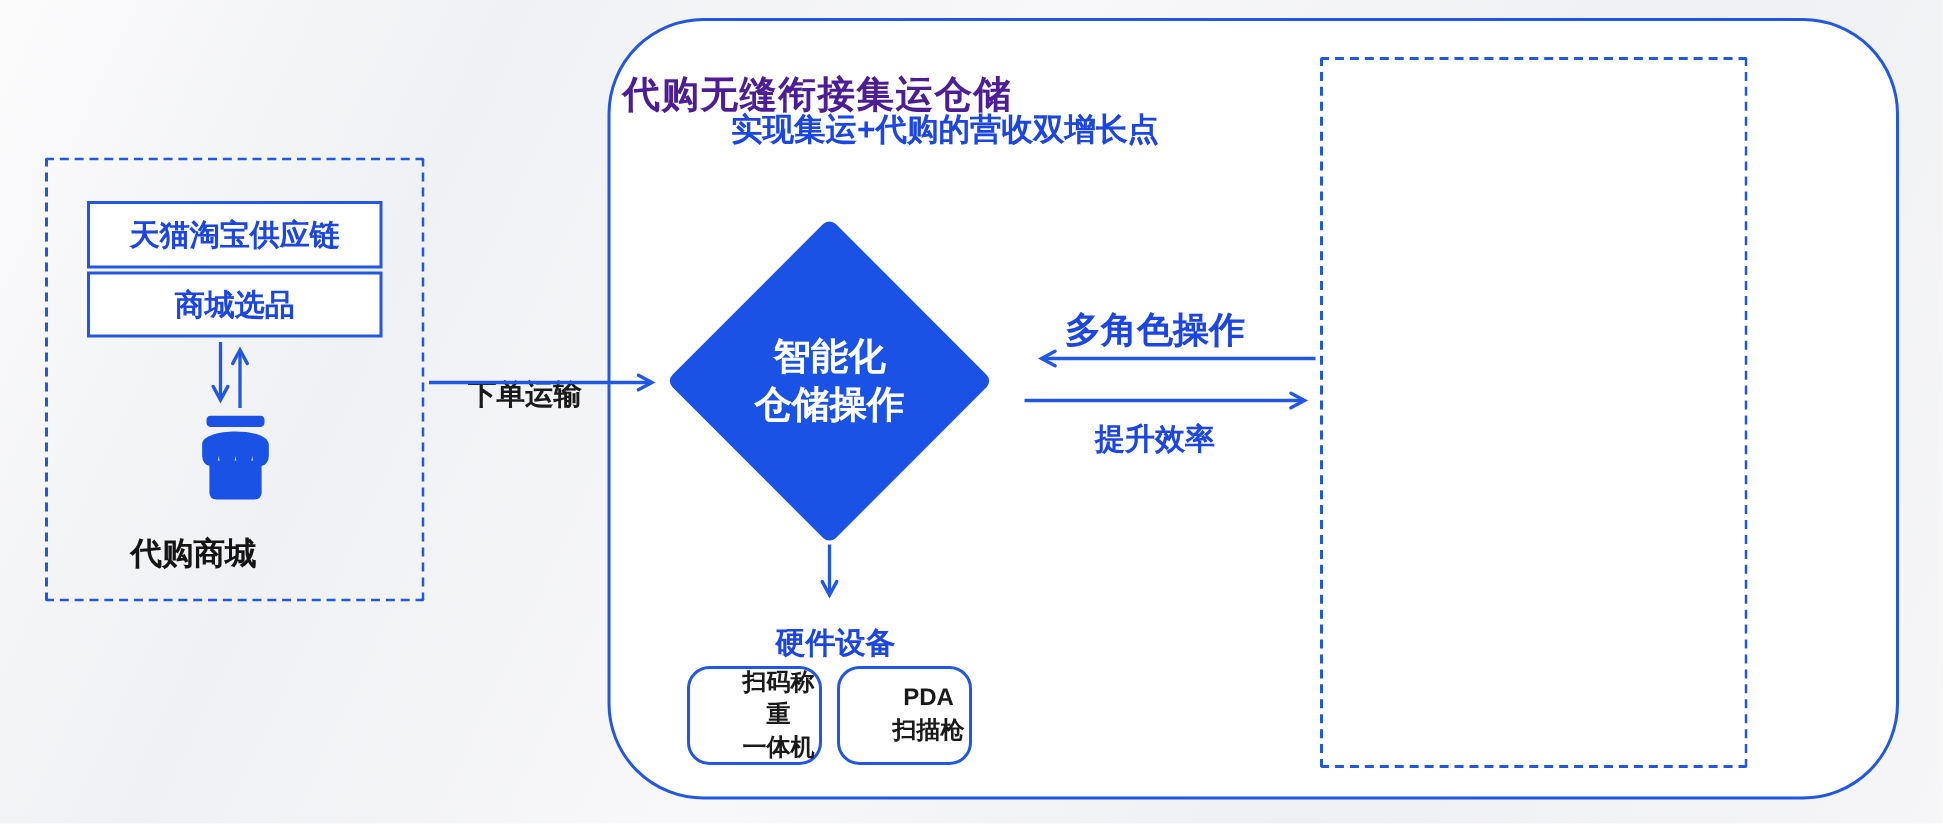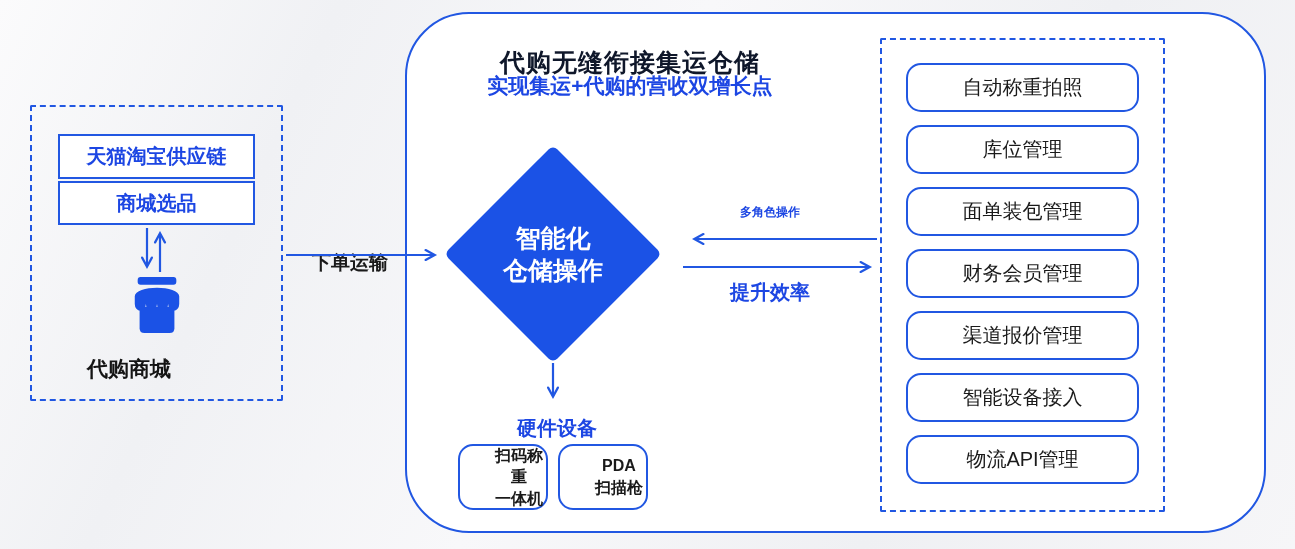--- a/index.html
+++ b/index.html
@@ -10,22 +10,22 @@
   }
   .stage{position:relative;width:1295px;height:549px;}
 
   
   .main-panel{
     position:absolute;left:405px;top:12px;width:861px;height:521px;
     background:#ffffff;border:2.5px solid #2157e2;border-radius:64px;
     box-sizing:border-box;
   }
   .panel-title{
-    position:absolute;left:415px;top:46px;width:430px;text-align:center;
-    font-size:25px;font-weight:700;color:#0f172a;letter-spacing:1px;
+    position:absolute;left:415px;top:46px;width:430px;
+    font-size:25px;font-weight:700;color:#4c1d95;letter-spacing:1px;
   }
   .panel-subtitle{
     position:absolute;left:405px;top:72px;width:450px;text-align:center;
     font-size:21px;font-weight:700;color:#1c46e3;
   }
 
   
   .left-dashed{
     position:absolute;left:30px;top:105px;width:253px;height:296px;
     border:2.5px dashed #2157e2;box-sizing:border-box;border-radius:2px;
@@ -44,21 +44,21 @@
     font-size:21px;font-weight:700;color:#141414;
   }
 
   
   .order-label{
     position:absolute;left:299px;top:219px;width:102px;text-align:center;
     font-size:19px;font-weight:600;color:#1a1a1a;margin-top:31px;
   }
   .multi-role-label{
     position:absolute;left:685px;top:204px;width:170px;text-align:center;
-    font-size:12px;font-weight:700;color:#1c46e3;
+    font-size:24px;font-weight:700;color:#1c46e3;
   }
   .efficiency-label{
     position:absolute;left:685px;top:279px;width:170px;text-align:center;
     font-size:20px;font-weight:700;color:#1c46e3;
   }
 
   
   .diamond{
     position:absolute;left:476px;top:177px;width:154px;height:154px;
     background:#1b52e6;transform:rotate(45deg);border-radius:6px;
@@ -146,50 +146,20 @@
         <span>一体机</span>
       </div>
 
       <div class="hw-box">
         <span>PDA</span>
         <span>扫描枪</span>
       </div>
     </div>
 
   <div class="right-dashed"></div>
-  <div class="module-list">
-
-      <div class="module-pill">
-        <span>自动称重拍照</span>
-      </div>
-
-      <div class="module-pill">
-        <span>库位管理</span>
-      </div>
-
-      <div class="module-pill">
-        <span>面单装包管理</span>
-      </div>
-
-      <div class="module-pill">
-        <span>财务会员管理</span>
-      </div>
-
-      <div class="module-pill">
-        <span>渠道报价管理</span>
-      </div>
-
-      <div class="module-pill">
-        <span>智能设备接入</span>
-      </div>
-
-      <div class="module-pill">
-        <span>物流API管理</span>
-      </div>
-    </div>
 
   <svg class="arrow-overlay" width="1295" height="549" viewBox="0 0 1295 549">
     <defs>
       <marker id="ah" viewBox="0 0 10 10" refX="7.5" refY="5" markerWidth="14" markerHeight="14" markerUnits="userSpaceOnUse" orient="auto-start-reverse">
         <path d="M1.5,1.5 L8,5 L1.5,8.5" fill="none" stroke="#2157e2" stroke-width="1.6" stroke-linecap="round"></path>
       </marker>
     </defs>
     <g stroke="#2157e2" stroke-width="2.2" fill="none">
       <line x1="286" y1="255" x2="434" y2="255" marker-end="url(#ah)"></line>
       <line x1="147" y1="228" x2="147" y2="266" marker-end="url(#ah)"></line>

